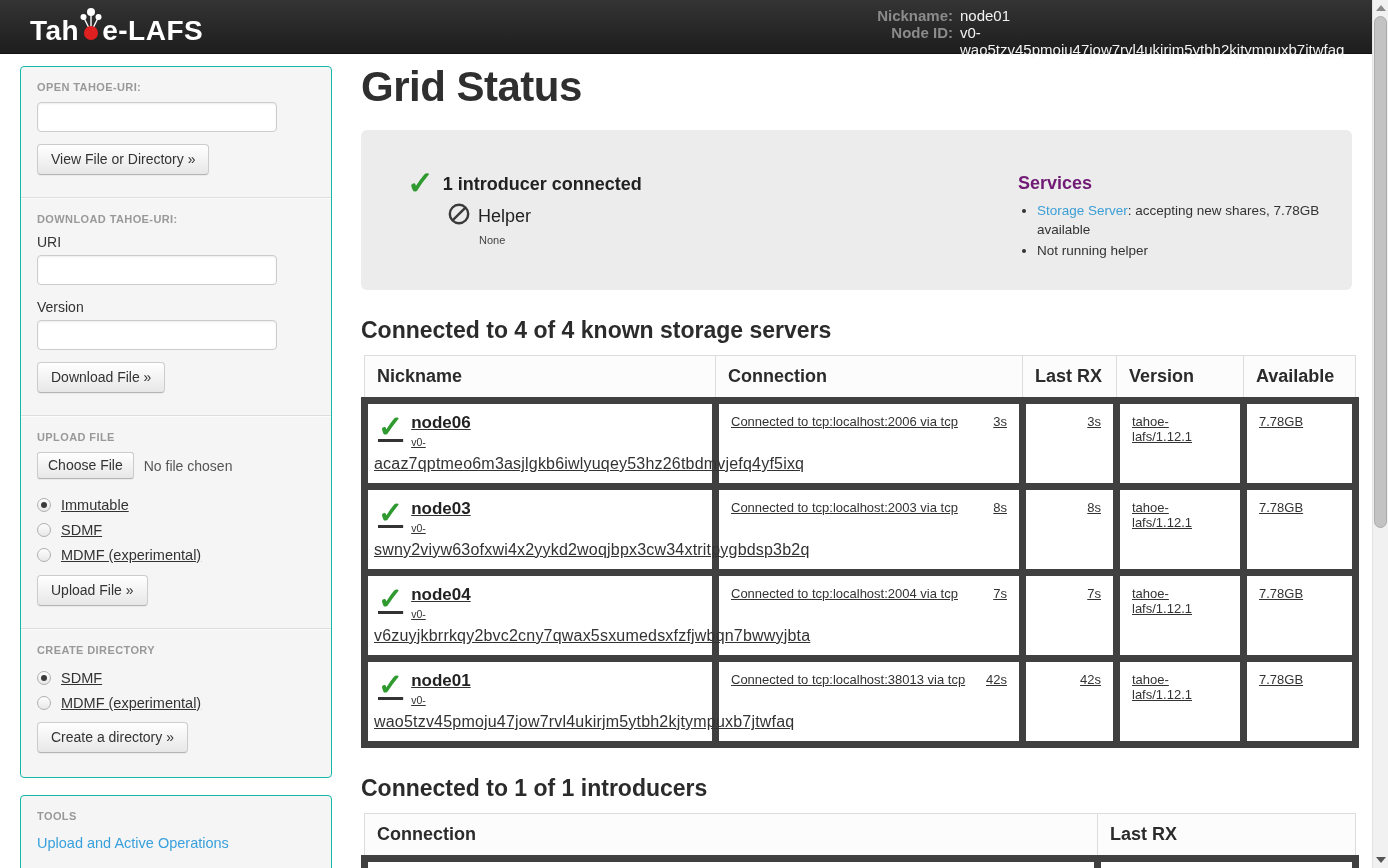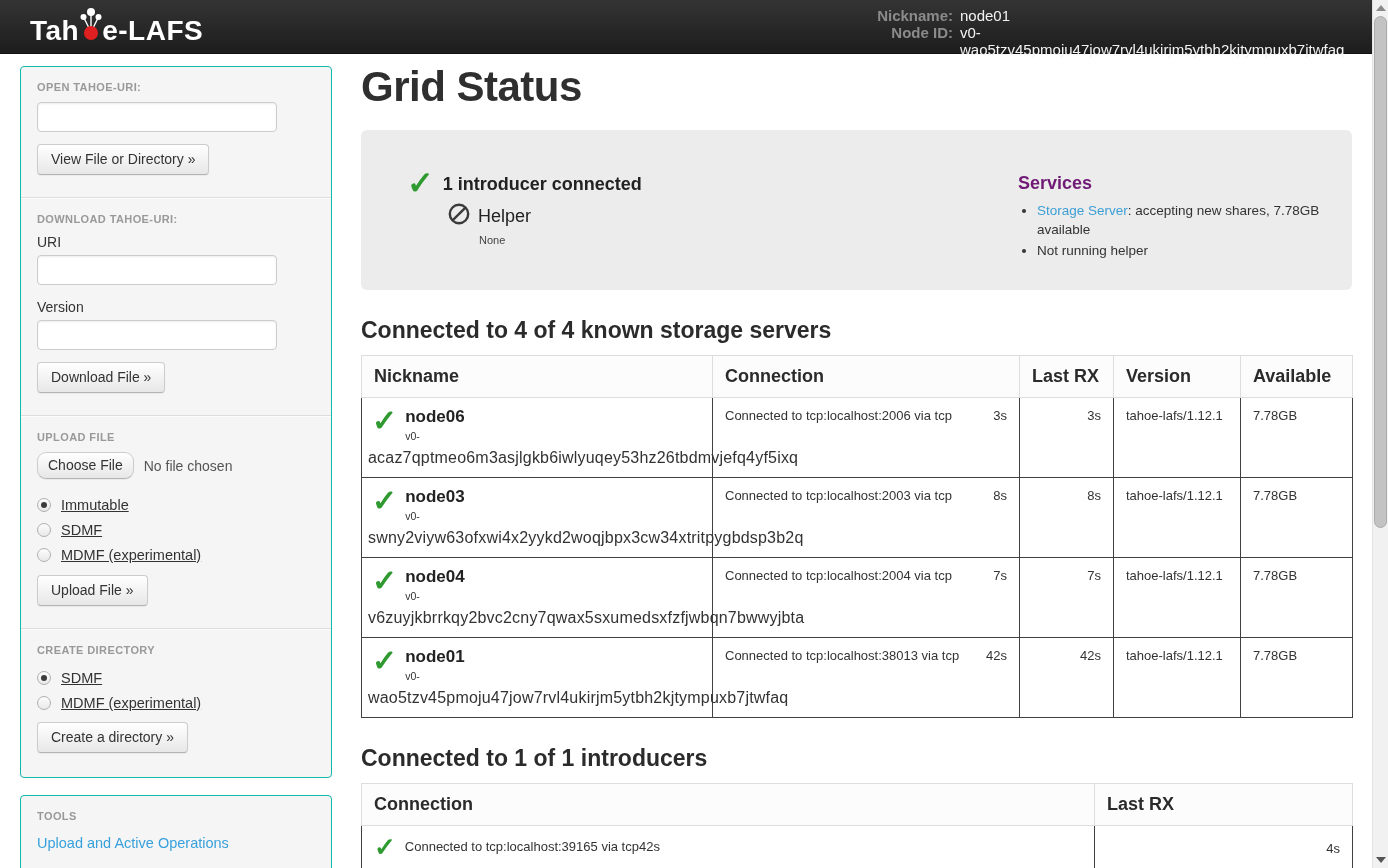--- a/index.html
+++ b/index.html
@@ -65,21 +65,21 @@
     padding:0 8px; font-size:14px; font-family:"Liberation Sans", sans-serif;
   }
   .btn {
     display:inline-block; padding:6px 13px 7px;
     font-size:14px; color:#333; font-family:"Liberation Sans", sans-serif;
     background:linear-gradient(#ffffff, #e7e7e7);
     border:1px solid #ccc; border-bottom-color:#b4b4b4; border-radius:4px;
     box-shadow:0 1px 1px rgba(0,0,0,0.05);
     cursor:pointer; white-space:nowrap;
   }
-  .file-btn { border-radius:9px; padding:4px 10px 5px; }
+  .file-btn { border-radius:3px; padding:4px 10px 5px; }
   .field-lbl { font-size:14px; color:#333; margin:0 0 5px; } .mb12{margin-bottom:12px;} .mb14{margin-bottom:14px;} .mb18{margin-bottom:18px;}
   .file-row { display:flex; align-items:center; gap:10px; margin-bottom:13px; }
   .no-file { font-size:14px; color:#555; }
   .radio-row { display:flex; align-items:center; gap:10px; height:25px; font-size:14.5px; color:#333; cursor:pointer;text-decoration:underline; }
   .radio {
     width:14px; height:14px; border-radius:50%;
     border:1px solid #b0b0b0; background:linear-gradient(#fdfdfd,#e8e8e8);
     position:relative; flex:0 0 auto;
   }
   .radio.checked::after {
@@ -112,22 +112,23 @@
   .svc-link { color:#3c9fd6; text-decoration:none; }
 
   .section-h { font-size:23px; font-weight:bold; color:#2b2b2b; margin:27px 0 11px; }
 
   table { border-collapse:collapse; table-layout:fixed; width:991px; background:#fff; }
   th {
     text-align:left; font-size:18px; font-weight:bold; color:#2b2b2b;
     padding:10px 12px; border:1px solid #ddd; background:#fcfcfc;
   }
   td {
-    border:1px solid #404040; padding:10px 12px; font-size:13px; color:#333;
+    border:7px solid #404040; padding:10px 12px; font-size:13px; color:#333;
     vertical-align:top;
+    text-decoration:underline;
   }
   .storage-table td { height:77px; }
   .td-nick { padding-left:6px; }
   .nick-top { display:flex; align-items:flex-start; margin-left:4px; }
   .check.row-check { font-size:30px; line-height:26px; margin-right:8px; }
   .nick-name { font-size:17px; font-weight:bold; color:#222; line-height:18px; }
   .nick-v0 { font-size:10.5px; color:#333; margin-top:4px; }
   .nick-hash { font-size:16px; color:#333; margin-top:7px; letter-spacing:0.2px; }
   .conn-flex { display:flex; justify-content:space-between; gap:8px; }
   .td-rx { text-align:right; }

